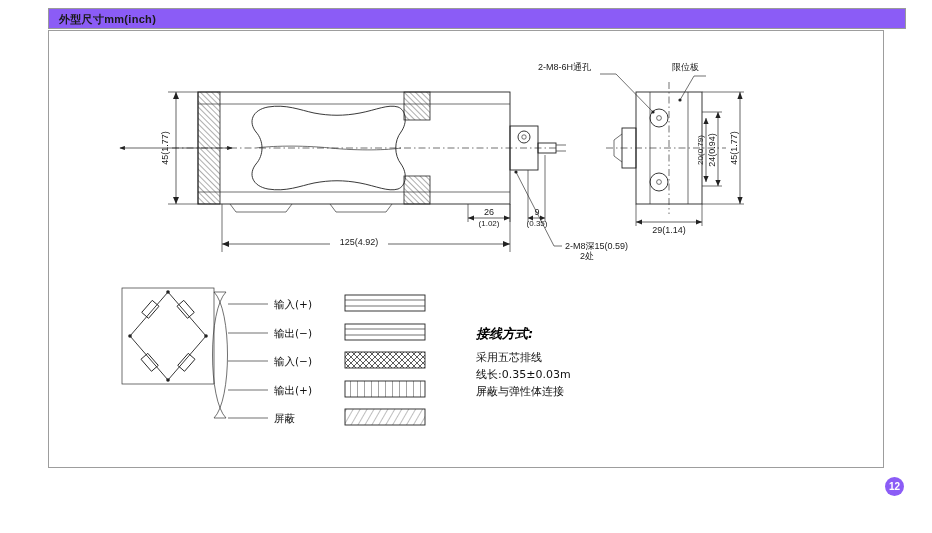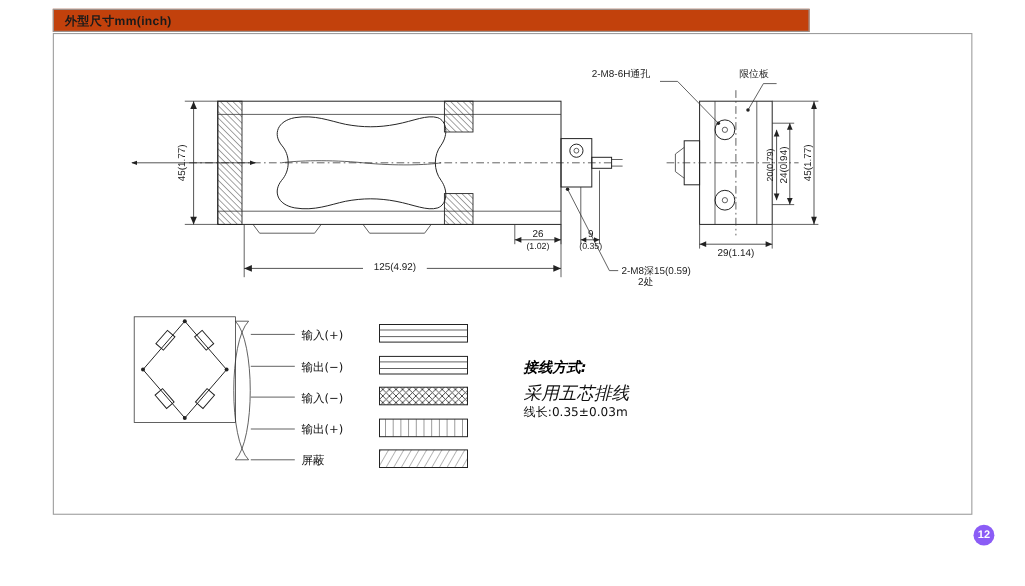--- a/index.html
+++ b/index.html
@@ -18,23 +18,23 @@
     position: relative;
     width: 932px;
     height: 533px;
     background: #ffffff;
   }
   
   #header-bar {
     position: absolute;
     left: 48px;
     top: 8px;
-    width: 688px;
+    width: 858px;
     height: 21px;
-    background: #c2410c;
+    background: #8b5cf6;
     border: 1px solid #9a9a9a;
     box-sizing: border-box;
   }
   #header-title {
     position: absolute;
     left: 10px;
     top: 3px;
     font-size: 11px;
     font-weight: bold;
     color: #1a1a1a;
@@ -337,19 +337,20 @@
         <rect x="345" y="381" width="80" height="16" fill="url(#vertPat)" stroke="#222" stroke-width="0.9"></rect>
       </g>
       <g>
         <rect x="345" y="409" width="80" height="16" fill="url(#diagPat)" stroke="#222" stroke-width="0.9"></rect>
       </g>
     </g>
   </svg>
 
   <div style="position:absolute; left:476px; top:325px; width:230px;">
     <div style="font-family:'DejaVu Sans',sans-serif; font-size:13px; font-weight:bold; color:#000; margin-bottom:6px;font-style:italic;">接线方式:</div>
-    <div style="font-family:'DejaVu Sans',sans-serif; font-size:16px; color:#111; line-height:17px;font-style:italic;">采用五芯排线</div>
+    <div style="font-family:'DejaVu Sans',sans-serif; font-size:11px; color:#111; line-height:17px;">采用五芯排线</div>
     <div style="font-family:'DejaVu Sans',sans-serif; font-size:11px; color:#111; line-height:17px;">线长:0.35±0.03m</div>
+    <div style="font-family:'DejaVu Sans',sans-serif; font-size:11px; color:#111; line-height:17px;">屏蔽与弹性体连接</div>
   </div>
 
   <div id="page-number-badge">12</div>
 
 </div>
 
 </body></html>

